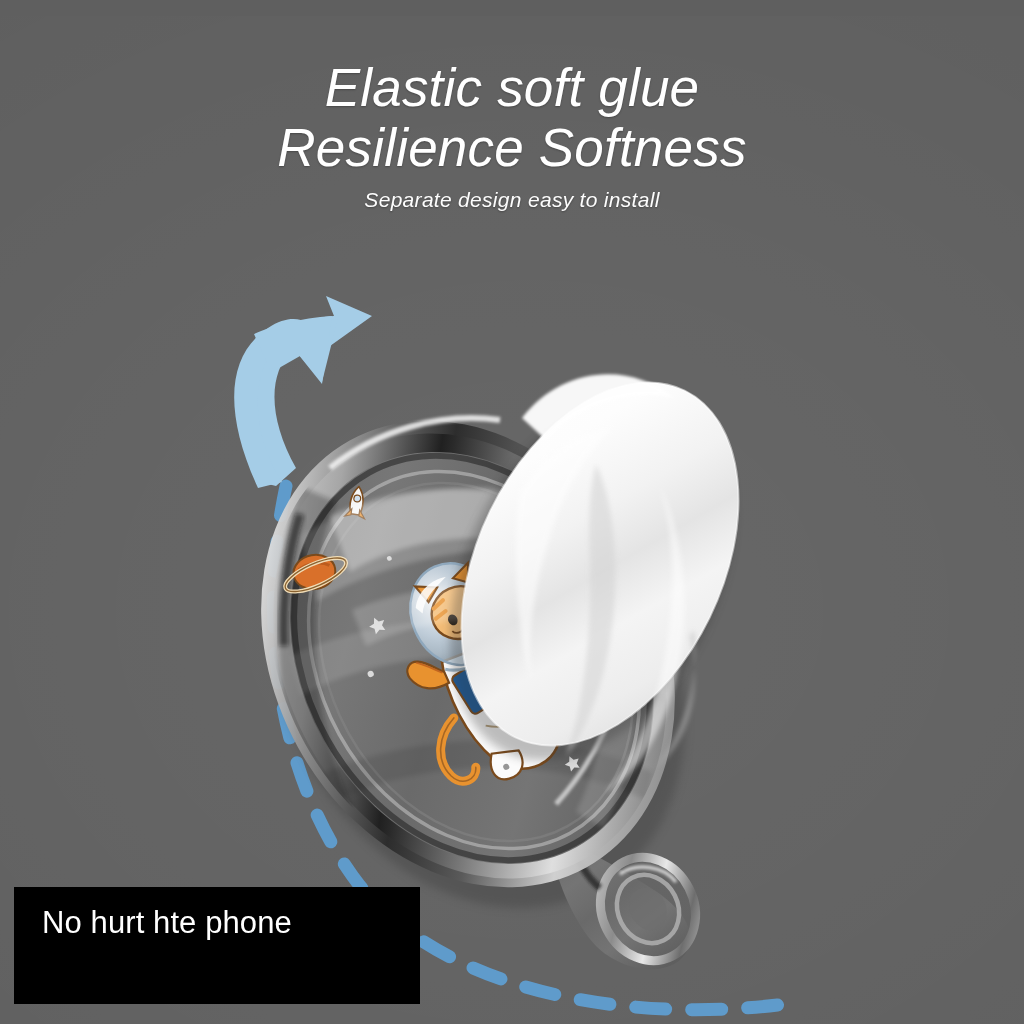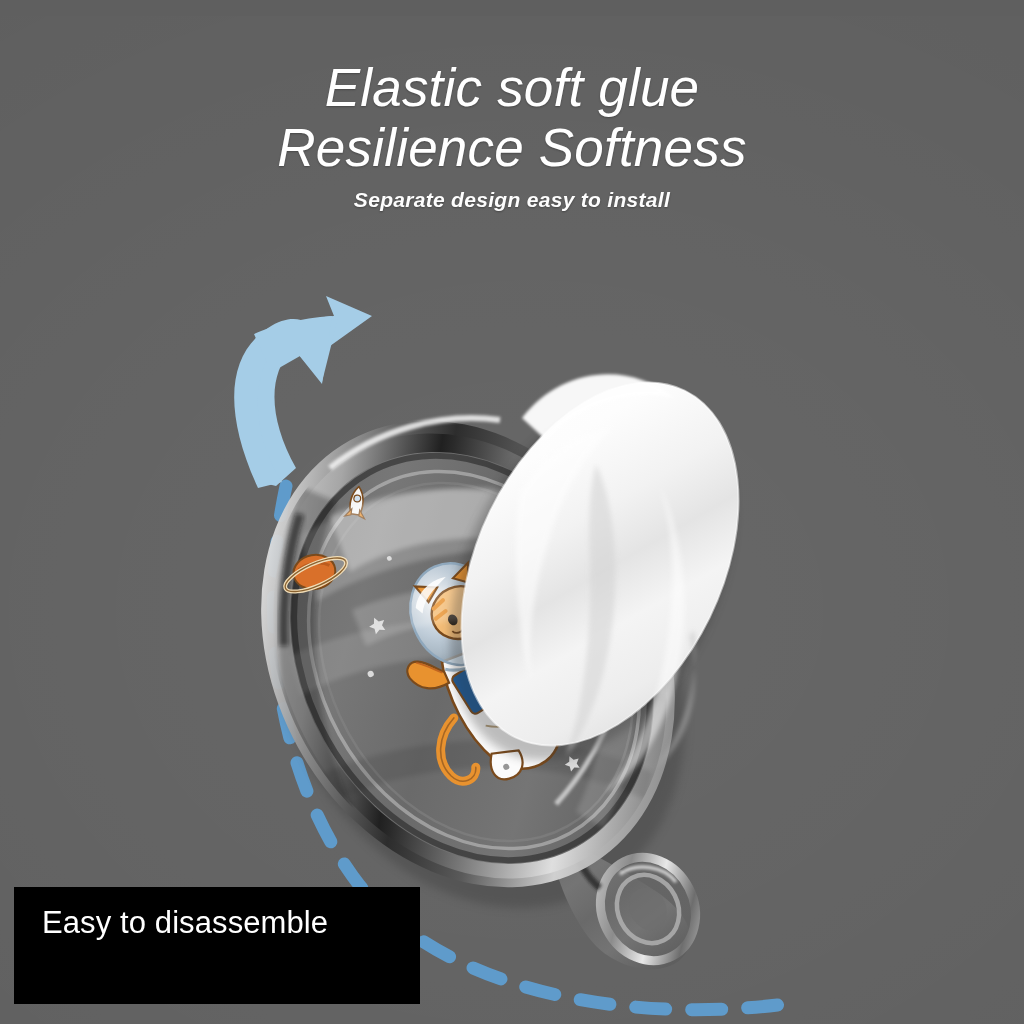--- a/index.html
+++ b/index.html
@@ -51,21 +51,21 @@
   }
   .subhead {
     position: absolute;
     left: 0;
     right: 0;
     top: 172px;
     text-align: center;
     color: #fdfdfd;
     font-size: 21px;
     font-style: italic;
-    font-weight: bold;
+    font-weight: normal;
     letter-spacing: 0.3px;
     text-shadow: 0 1px 2px rgba(0,0,0,0.3);
     white-space: nowrap;
   }
 
   
   .art {
     position: absolute;
     left: 0;
     top: 0;
@@ -355,16 +355,16 @@
   </svg>
 
   <div class="headline">
     <div class="hl-line l1">Elastic soft glue</div>
     <div class="hl-line l2">Resilience Softness</div>
   </div>
 
   <div class="subhead">Separate design easy to install</div>
 
   <div class="caption-box">
-    <div class="cap-line">Easy to disassemble</div>
+    <div class="cap-line">No hurt hte phone</div>
   </div>
 
 </div>
 
 </body></html>

